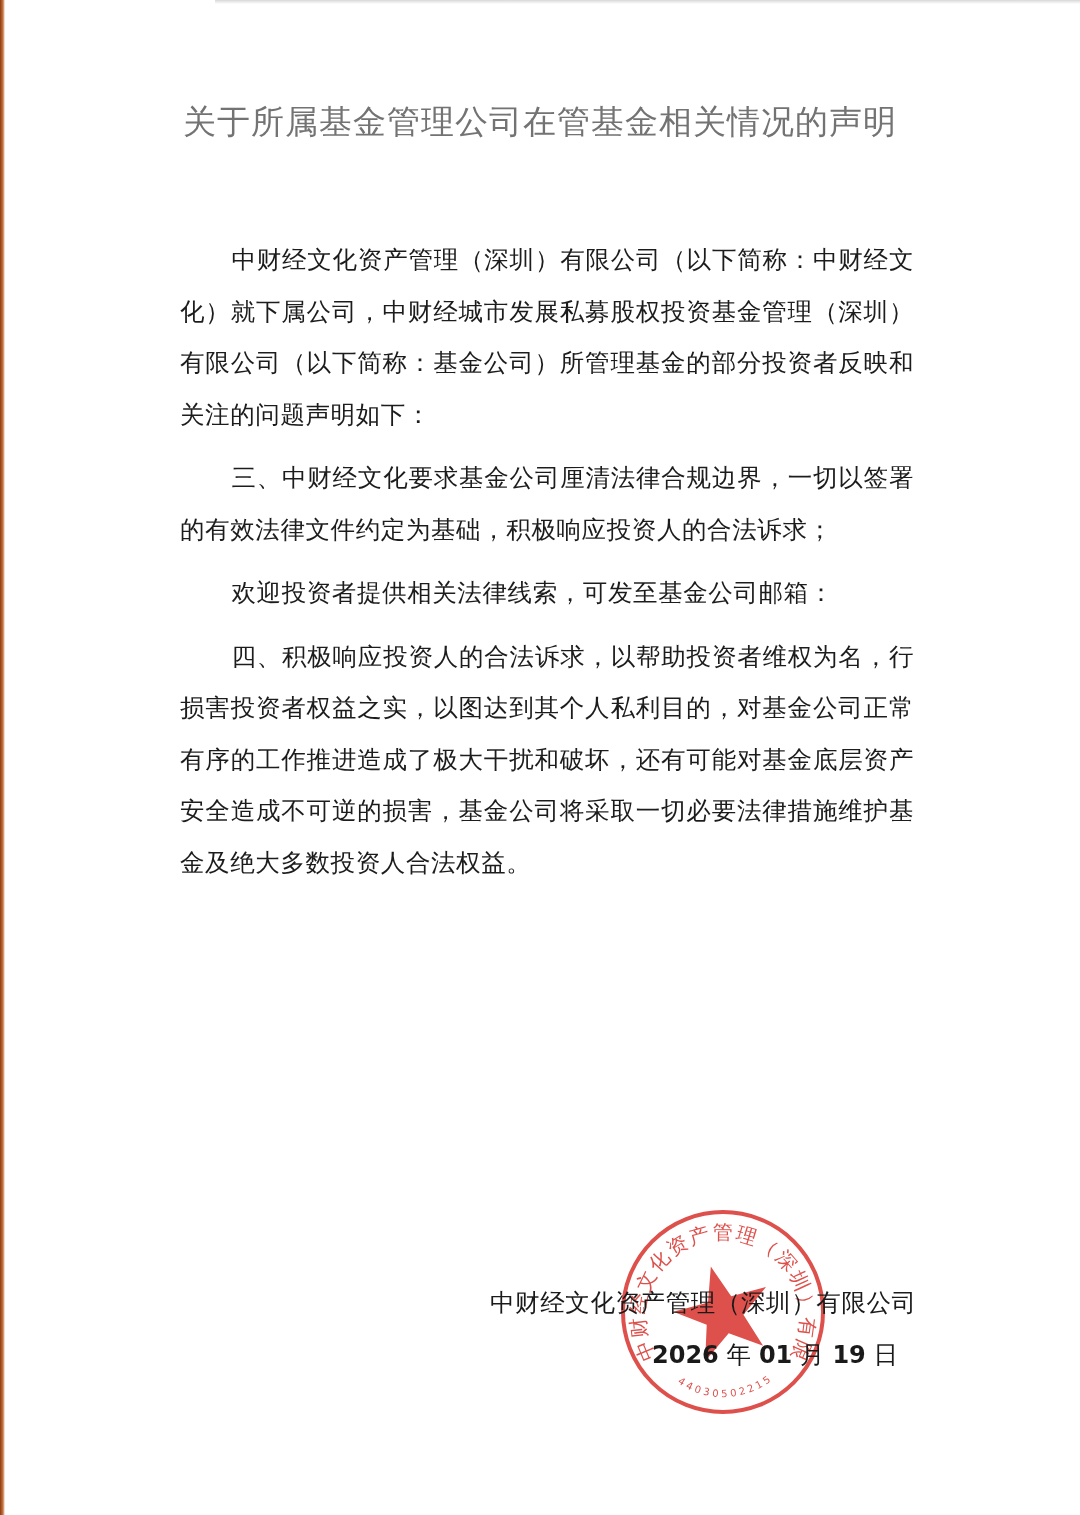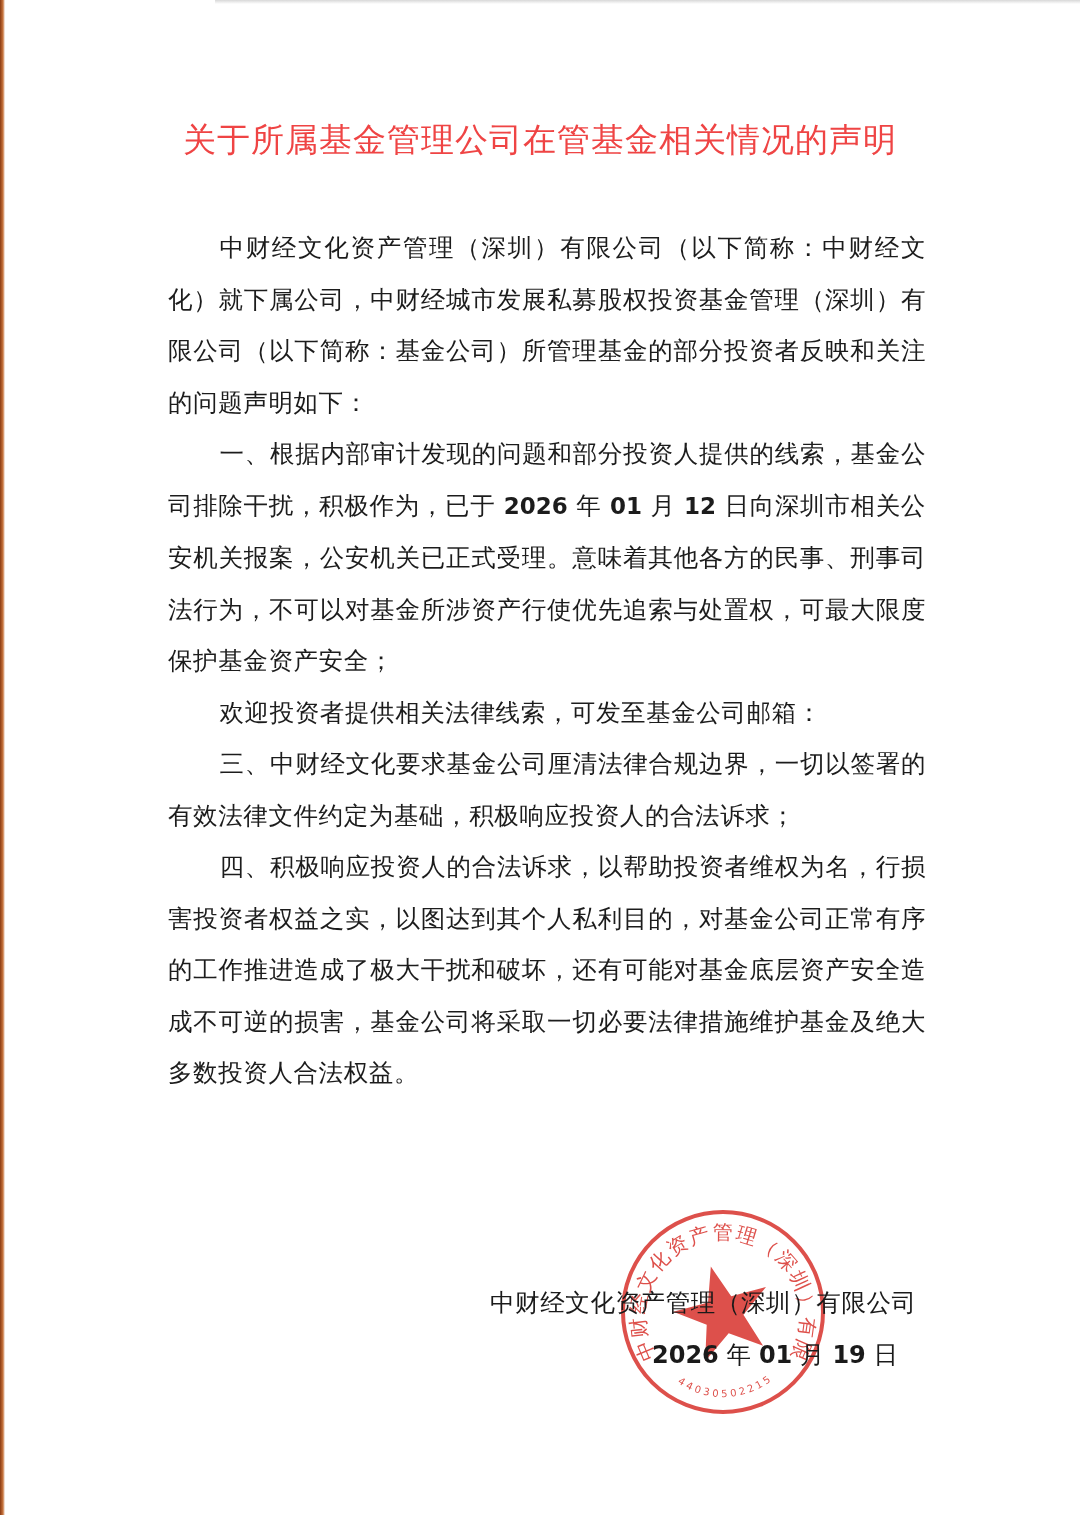--- a/index.html
+++ b/index.html
@@ -23,40 +23,40 @@
     }
     .edge-top {
       position: absolute;
       left: 215px; top: 0;
       width: 865px; height: 4px;
       background: linear-gradient(to bottom, #d8d8d8, rgba(255,255,255,0));
     }
     .doc-title {
       position: absolute;
       left: 0; right: 0;
-      top: 118px;
+      top: 100px;
       text-align: center;
       font-size: 33px;
       letter-spacing: 1px;
-      color: #ef4444;
+      color: #737373;
       font-family: "DejaVu Serif", serif;
     }
     .body-text {
       position: absolute;
       left: 168px;
       width: 758px;
       top: 222px;
       font-size: 24.5px;
       line-height: 51.5px;
       letter-spacing: 0.6px;
       text-align: justify;
       text-justify: inter-character;
     }
     .para {
-      margin: 0;
+      margin: 12px;
       text-indent: 2.1em;
     }
     .num {
       font-family: "DejaVu Sans", "Liberation Sans", sans-serif;
       font-weight: bold;
       font-size: 23px;
       letter-spacing: 0;
     }
     .signature {
       position: absolute;
@@ -90,23 +90,22 @@
 </head>
 <body>
 
 <div class="edge-left"></div>
 <div class="edge-top"></div>
 
 <div class="doc-title">关于所属基金管理公司在管基金相关情况的声明</div>
 
 <div class="body-text">
   <p class="para">中财经文化资产管理（深圳）有限公司（以下简称：中财经文化）就下属公司，中财经城市发展私募股权投资基金管理（深圳）有限公司（以下简称：基金公司）所管理基金的部分投资者反映和关注的问题声明如下：</p>
-  <p class="para"><span>一、根据内部审计发现的问题和部分投资人提供的线索，基金公司排除干扰，积极作为，已于</span> <span class="num">2026</span> <span>年</span> <span class="num">01</span> <span>月</span> <span class="num">12</span> <span>日</span><span>向深圳市相关公安机关报案，公安机关已正式受理。意味着其他各方的民事、刑事司法行为，不可以对基金所涉资产行使优先追索与处置权，可最大限度保护基金资产安全；</span></p>
+  <p class="para">三、中财经文化要求基金公司厘清法律合规边界，一切以签署的有效法律文件约定为基础，积极响应投资人的合法诉求；</p>
   <p class="para">欢迎投资者提供相关法律线索，可发至基金公司邮箱：</p>
-  <p class="para">三、中财经文化要求基金公司厘清法律合规边界，一切以签署的有效法律文件约定为基础，积极响应投资人的合法诉求；</p>
   <p class="para">四、积极响应投资人的合法诉求，以帮助投资者维权为名，行损害投资者权益之实，以图达到其个人私利目的，对基金公司正常有序的工作推进造成了极大干扰和破坏，还有可能对基金底层资产安全造成不可逆的损害，基金公司将采取一切必要法律措施维护基金及绝大多数投资人合法权益。</p>
 </div>
 
 <svg class="seal" viewBox="0 0 210 210" xmlns="http://www.w3.org/2000/svg">
   <defs>
     <path id="sealArc" d="M 38 150 A 78 78 0 1 1 172 150"></path>
     <path id="sealArcBottom" d="M 52 170 A 80 80 0 0 0 158 170"></path>
   </defs>
   <circle cx="105" cy="105" r="100" fill="none" stroke="#d8322c" stroke-width="4"></circle>
   <polygon points="105,58 117,92 153,92 124,113 135,148 105,127 75,148 86,113 57,92 93,92" fill="#d8322c" transform="rotate(-15 105 105)"></polygon>

